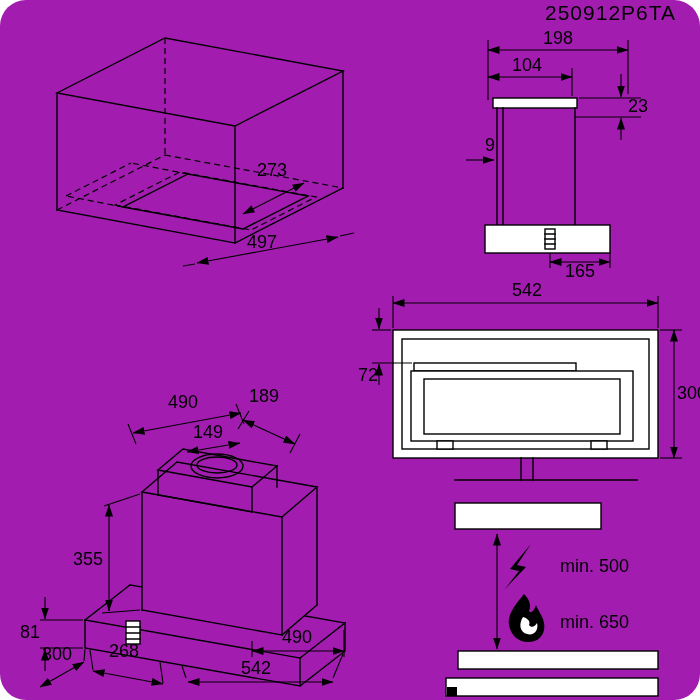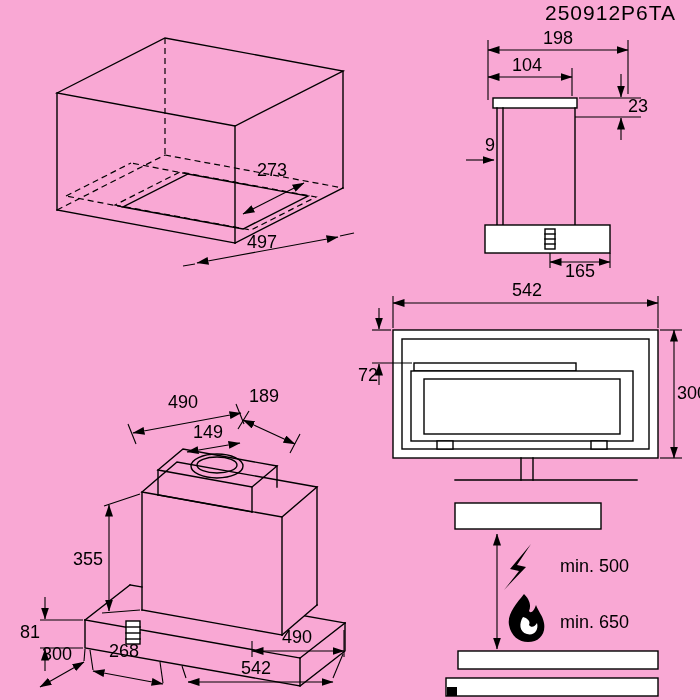--- a/index.html
+++ b/index.html
@@ -1,17 +1,17 @@
 <!DOCTYPE html>
 <html><head>
 <meta charset="utf-8">
 <style>
   html,body{margin:0;padding:0;background:#fff;}
-  #page{position:relative;width:700px;height:700px;background:#f9a8d4;overflow:hidden;
-        font-family:"Liberation Sans", sans-serif;}
+  #page{position:relative;width:700px;height:700px;background:#a21caf;overflow:hidden;
+        font-family:"Liberation Sans", sans-serif;border-radius:26px;}
   svg{display:block;}
   .ln{stroke:#000;stroke-width:1.4;fill:none;stroke-linecap:square;}
   .fw{stroke:#000;stroke-width:1.4;fill:#fff;}
   .dim{stroke:#000;stroke-width:1.1;fill:none;}
   .dsh{stroke:#000;stroke-width:1.2;fill:none;stroke-dasharray:6 4;}
   .t{font-family:"Liberation Sans", sans-serif;font-size:18px;fill:#000;}
   .title-t{font-family:"Liberation Sans", sans-serif;font-size:21px;fill:#000;letter-spacing:1px;}
   .blk{fill:#000;stroke:none;}
 </style>
 </head>

